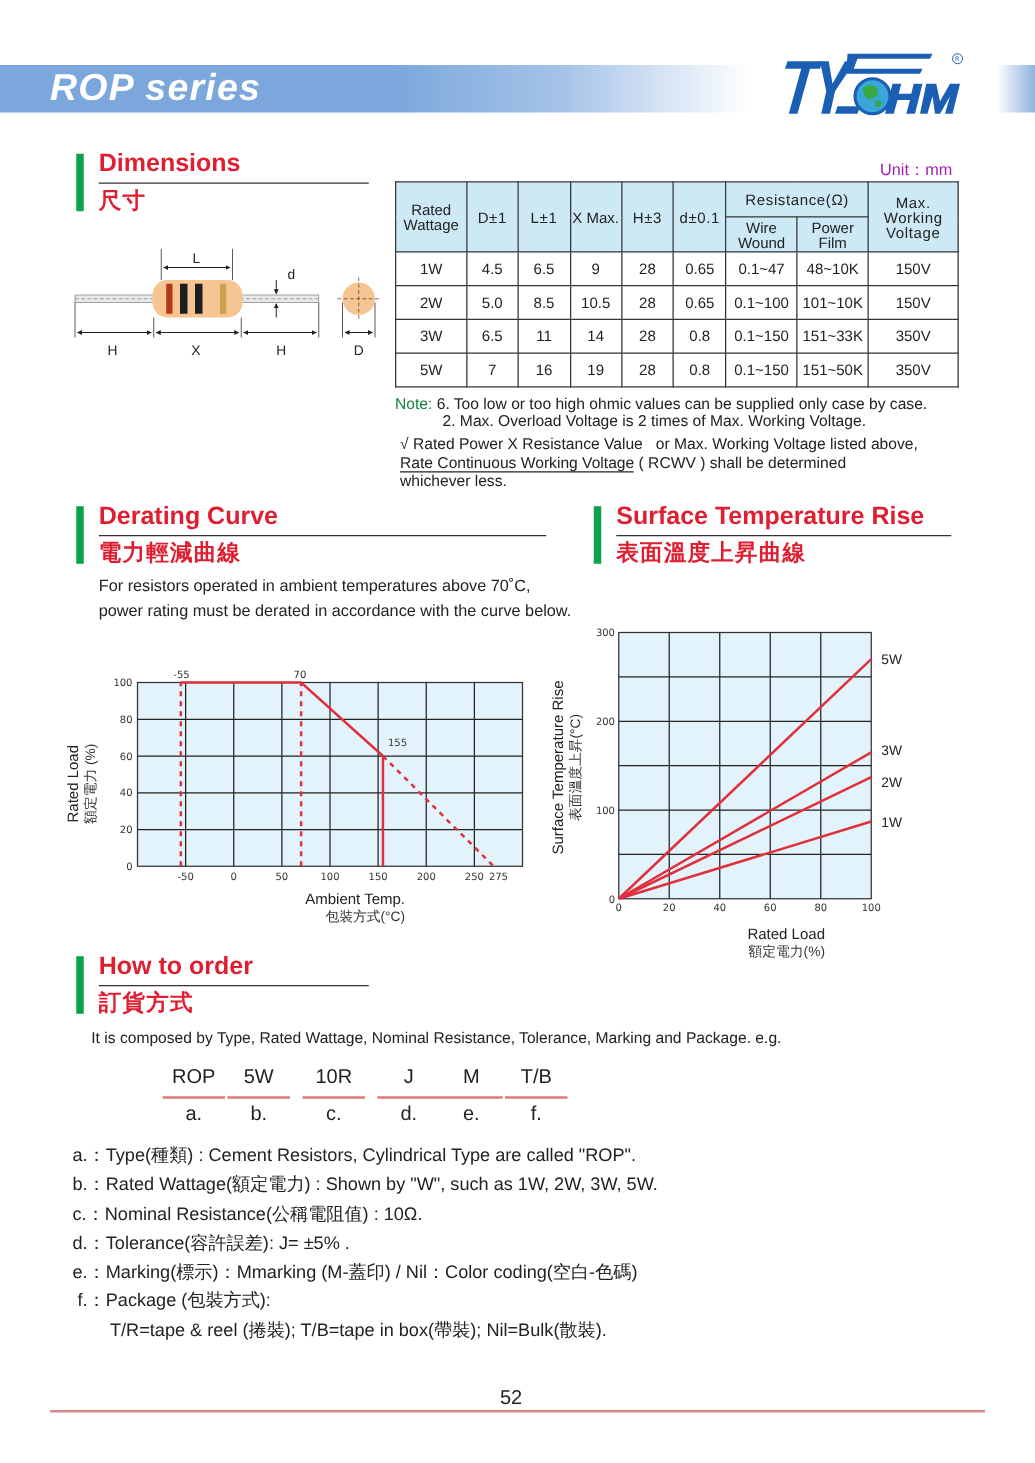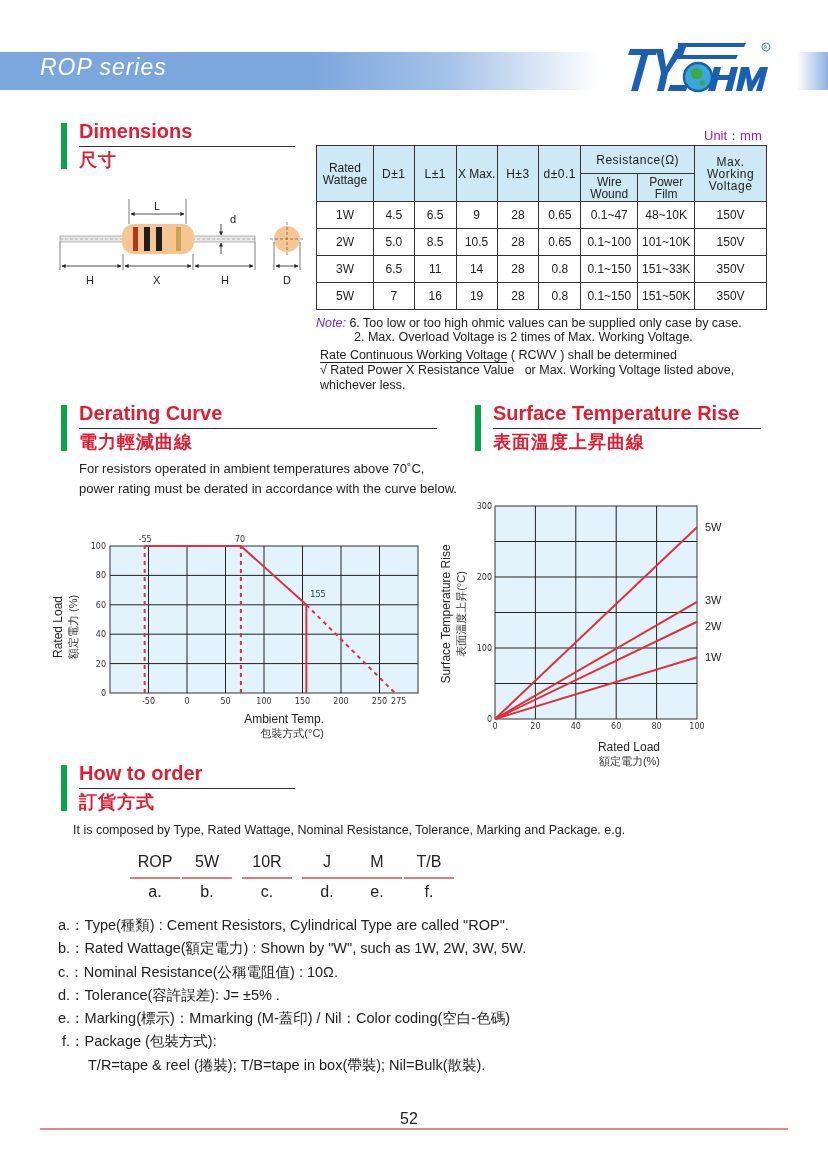--- a/index.html
+++ b/index.html
@@ -5,21 +5,21 @@
   * { box-sizing: border-box; margin: 0; padding: 0; }
   html, body { width: 828px; height: 1170px; background: #ffffff; overflow: hidden; }
   body { position: relative; font-family: "Liberation Sans", "DejaVu Sans", sans-serif; color: #222; }
 
   
   .header-band {
     position: absolute; left: 0; top: 52px; width: 600px; height: 38px;
     background: linear-gradient(to right, #7ba7dc 0%, #7ba7dc 52%, #a5c3e8 75%, #ffffff 100%);
   }
   .header-title {
-    position: absolute; left: 40px; top: 54px; font-size: 23px; font-weight: normal; font-style: italic;
+    position: absolute; left: 40px; top: 54px; font-size: 30px; font-weight: bold; font-style: italic;
     color: #ffffff; letter-spacing: 1px;
   }
   .header-tail {
     position: absolute; left: 797px; top: 52px; width: 31px; height: 38px;
     background: linear-gradient(to right, #ffffff, #8fb2e0);
   }
   .logo { position: absolute; left: 628px; top: 41px; width: 145px; height: 54px; }
 
   
   .sec { position: absolute; }
@@ -33,21 +33,21 @@
   table.dim {
     position: absolute; left: 316px; top: 145px; width: 451px; border-collapse: collapse;
     font-size: 12px; text-align: center;
   }
   table.dim td, table.dim th { border: 1px solid #333; padding: 0; font-weight: normal; }
   table.dim thead th { background: #cde9f6; line-height: 12px; }
   table.dim tbody td { height: 27px; background: #fff; }
   .ws { letter-spacing: 0.5px; }
 
   .note { position: absolute; left: 316px; top: 316px; font-size: 12.5px; line-height: 14px; color: #222; }
-  .note .lbl { color: #6d28d9; font-style: italic; }
+  .note .lbl { color: #15803d; }
   .rcwv { position: absolute; left: 320px; top: 348px; font-size: 12.5px; line-height: 15px; color: #222; width: 460px; }
   .ul { border-bottom: 1px solid #222; }
 
   .intro { position: absolute; left: 79px; top: 459px; font-size: 13px; line-height: 20px; color: #222; width: 380px; }
 
   .chart-svg { position: absolute; }
   .tick { font-size: 8px; fill: #333; font-family: "DejaVu Sans", sans-serif; }
   .series-label { font-size: 11px; fill: #222; font-family: "Liberation Sans", sans-serif; }
 
   .axis-title { position: absolute; font-size: 12px; color: #222; text-align: right; white-space: nowrap; }
@@ -219,22 +219,22 @@
       <td>350V</td>
     </tr>
   </tbody>
 </table>
 
 <div class="note">
   <div><span class="lbl">Note:</span> <span>6. Too low or too high ohmic values can be supplied only case by case.</span></div>
   <div style="padding-left:38px;">2. Max. Overload Voltage is 2 times of Max. Working Voltage.</div>
 </div>
 <div class="rcwv">
+  <div><span>√ Rated Power X Resistance Value</span><span style="white-space:pre;">   or Max. Working Voltage listed above,</span></div>
   <div><span class="ul">Rate Continuous Working Voltage</span><span> ( RCWV ) shall be determined</span></div>
-  <div><span>√ Rated Power X Resistance Value</span><span style="white-space:pre;">   or Max. Working Voltage listed above,</span></div>
   <div>whichever less.</div>
 </div>
 
 <div class="sec" style="left:61px; top:402px;">
   <div class="bar"></div>
   <div class="en">Derating Curve</div>
   <div class="rule" style="width:358px;"></div>
   <div class="zh">電力輕減曲線</div>
 </div>
 <div class="intro">For resistors operated in ambient temperatures above 70˚C, power rating must be derated in accordance with the curve below.</div>

